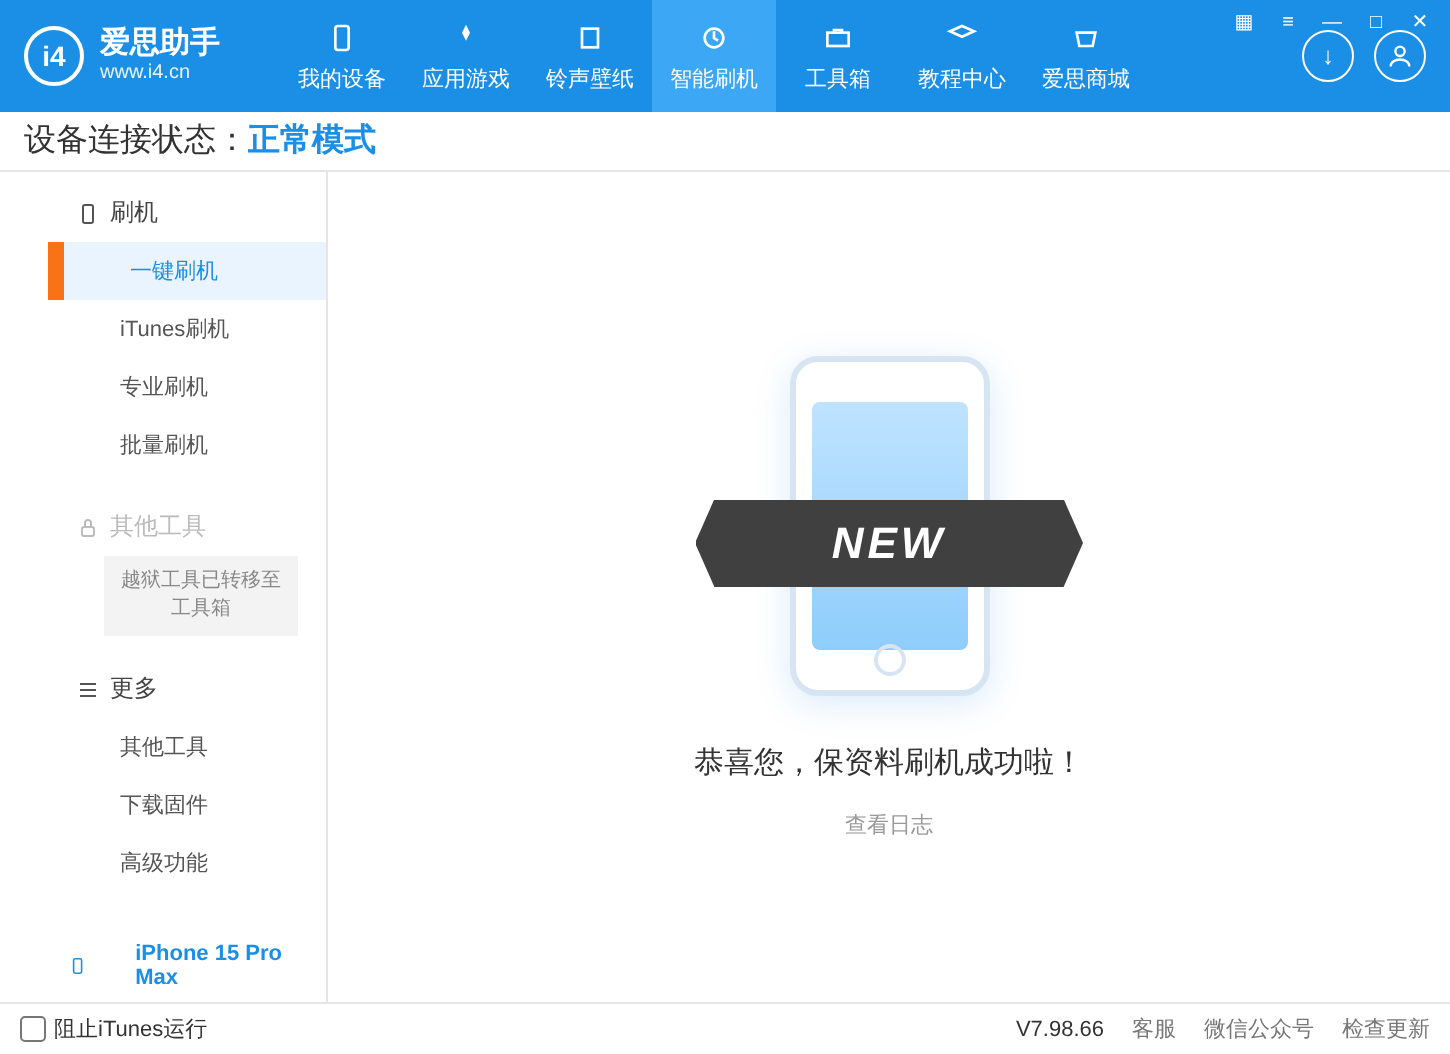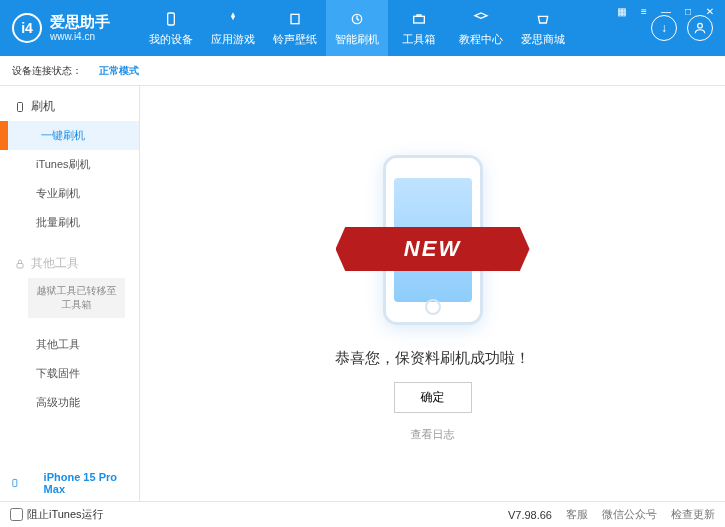--- a/index.html
+++ b/index.html
@@ -11,41 +11,41 @@
 .logo-text .cn{font-size:15px;font-weight:bold;}
 .logo-text .url{font-size:10px;opacity:.9;}
 .nav{display:flex;margin-left:30px;flex:1;}
 .nav-item{display:flex;flex-direction:column;align-items:center;justify-content:center;width:62px;height:56px;cursor:pointer;font-size:11px;gap:4px;}
 .nav-item.active{background:#3ba7f5;}
 .nav-icon{width:18px;height:18px;display:flex;align-items:center;justify-content:center;}
 .win-controls{position:absolute;top:4px;right:8px;display:flex;gap:8px;color:#fff;font-size:10px;}
 .win-btn{width:14px;height:14px;cursor:pointer;display:flex;align-items:center;justify-content:center;}
 .right-circles{display:flex;gap:10px;margin-left:auto;}
 .circ-btn{width:26px;height:26px;border:1.5px solid #fff;border-radius:50%;display:flex;align-items:center;justify-content:center;cursor:pointer;}
-.status-bar{height:30px;border-bottom:1px solid #e5e5e5;display:flex;align-items:center;padding:0 12px;font-size:10px;gap:17px;}
+.status-bar{height:30px;border-bottom:1px solid #e5e5e5;display:flex;align-items:center;padding:0 12px;font-size:16px;}
 .status-bar .mode{color:#1b8fe6;font-weight:bold;}
-.main{display:flex;height:calc(527px - 56px - 30px - 26px);}
+.main{display:flex;height:calc(527px - 56px - 30px - 26px);padding-left:24px;}
 .sidebar{width:140px;border-right:1px solid #e5e5e5;display:flex;flex-direction:column;}
 .sb-section{padding:6px 0;}
 .sb-title{display:flex;align-items:center;gap:5px;padding:6px 14px;font-size:12px;color:#444;}
 .sb-item{padding:7px 14px 7px 36px;font-size:11px;cursor:pointer;color:#555;}
 .sb-item.active{background:#e9f4fe;color:#1b8fe6;border-left:8px solid #f97316;padding-left:33px;}
 .sb-note{background:#f3f3f3;margin:0 14px 0 28px;padding:6px 8px;font-size:10px;line-height:1.4;color:#888;text-align:center;}
 .sb-check-row{border:2px solid #e74c3c;margin:4px 6px;padding:6px 6px;display:flex;gap:10px;font-size:11px;align-items:center;}
 .sb-check-row label{display:flex;align-items:center;gap:3px;color:#666;}
 .sb-check-row input{margin:0;}
 .sb-check-row .dim{color:#ccc;}
 .device-info{padding:6px 10px;font-size:11px;}
 .device-info .name{color:#1b8fe6;font-weight:bold;margin-left:20px;}
 .content{flex:1;display:flex;flex-direction:column;align-items:center;justify-content:center;gap:14px;position:relative;}
 .phone-img{position:relative;width:150px;height:190px;display:flex;align-items:center;justify-content:center;}
 .phone-body{width:100px;height:170px;background:#fff;border:3px solid #d7e5f3;border-radius:14px;position:relative;box-shadow:0 4px 18px rgba(0,120,220,.15);}
 .phone-body::before{content:"";position:absolute;top:20px;left:8px;right:8px;bottom:20px;background:linear-gradient(180deg,#bfe3ff,#8ecdfb);border-radius:4px;}
 .phone-body::after{content:"";position:absolute;bottom:7px;left:50%;transform:translateX(-50%);width:12px;height:12px;border:2px solid #d7e5f3;border-radius:50%;}
-.new-banner{position:absolute;top:82px;left:-22px;right:-22px;height:44px;background:#b91c1c;display:flex;align-items:center;justify-content:center;font-weight:900;font-size:22px;color:#fff;letter-spacing:2px;font-style:italic;clip-path:polygon(5% 0,95% 0,100% 50%,95% 100%,5% 100%,0 50%);}
+.new-banner{position:absolute;top:82px;left:-22px;right:-22px;height:44px;background:#404040;display:flex;align-items:center;justify-content:center;font-weight:900;font-size:22px;color:#fff;letter-spacing:2px;font-style:italic;clip-path:polygon(5% 0,95% 0,100% 50%,95% 100%,5% 100%,0 50%);}
 .new-banner::before,.new-banner::after{content:"";position:absolute;width:0;height:0;}
 .msg{font-size:15px;color:#333;}
 .ok-btn{padding:6px 26px;border:1px solid #ccc;background:#fff;cursor:pointer;font-size:12px;}
 .log-link{font-size:11px;color:#999;cursor:pointer;}
 .footer{height:26px;border-top:1px solid #e5e5e5;display:flex;align-items:center;padding:0 10px;font-size:11px;gap:14px;}
 .footer .left{display:flex;align-items:center;gap:4px;}
 .footer .spacer{flex:1;}
 .footer .link{color:#777;cursor:pointer;}
 .icon-svg{width:16px;height:16px;fill:#fff;}
 .sb-icon{width:12px;height:12px;}
@@ -164,20 +164,26 @@
       <div class="sb-title" style="color:#bbb">
           <svg class="sb-icon" viewBox="0 0 24 24" fill="none" stroke="#bbb" stroke-width="2">
             <rect x="6" y="11" width="12" height="9" rx="2"></rect>
             <path d="M9 11V7a3 3 0 016 0v4"></path>
           </svg>
           <span>其他工具</span>
         </div>
       <div class="sb-note">越狱工具已转移至工具箱</div>
     </div>
     <div class="sb-section">
+      <div class="sb-title">
+          <svg class="sb-icon" viewBox="0 0 24 24" fill="none" stroke="#555" stroke-width="2">
+            <path d="M4 6h16M4 12h16M4 18h16"></path>
+          </svg>
+          <span>更多</span>
+        </div>
       <div class="sb-item">其他工具</div>
       <div class="sb-item">下载固件</div>
       <div class="sb-item">高级功能</div>
     </div>
     <div style="flex:1"></div>
     <div class="device-info">
       <div style="display:flex;align-items:center;gap:4px">
           <svg width="11" height="14" viewBox="0 0 24 24" fill="none" stroke="#1b8fe6" stroke-width="2">
             <rect x="7" y="3" width="10" height="18" rx="2"></rect>
           </svg>
@@ -186,21 +192,20 @@
 
     </div>
   </div>
 
   <div class="content">
     <div class="phone-img">
       <div class="phone-body"></div>
       <div class="new-banner">NEW</div>
     </div>
     <div class="msg">恭喜您，保资料刷机成功啦！</div>
-    <button class="ok-btn">确定</button>
     <span class="log-link">查看日志</span>
   </div>
 </div>
 
 <div class="footer">
   <label class="left">
       <input type="checkbox" style="">
       <span>阻止iTunes运行</span>
     </label>
   <div class="spacer"></div>

